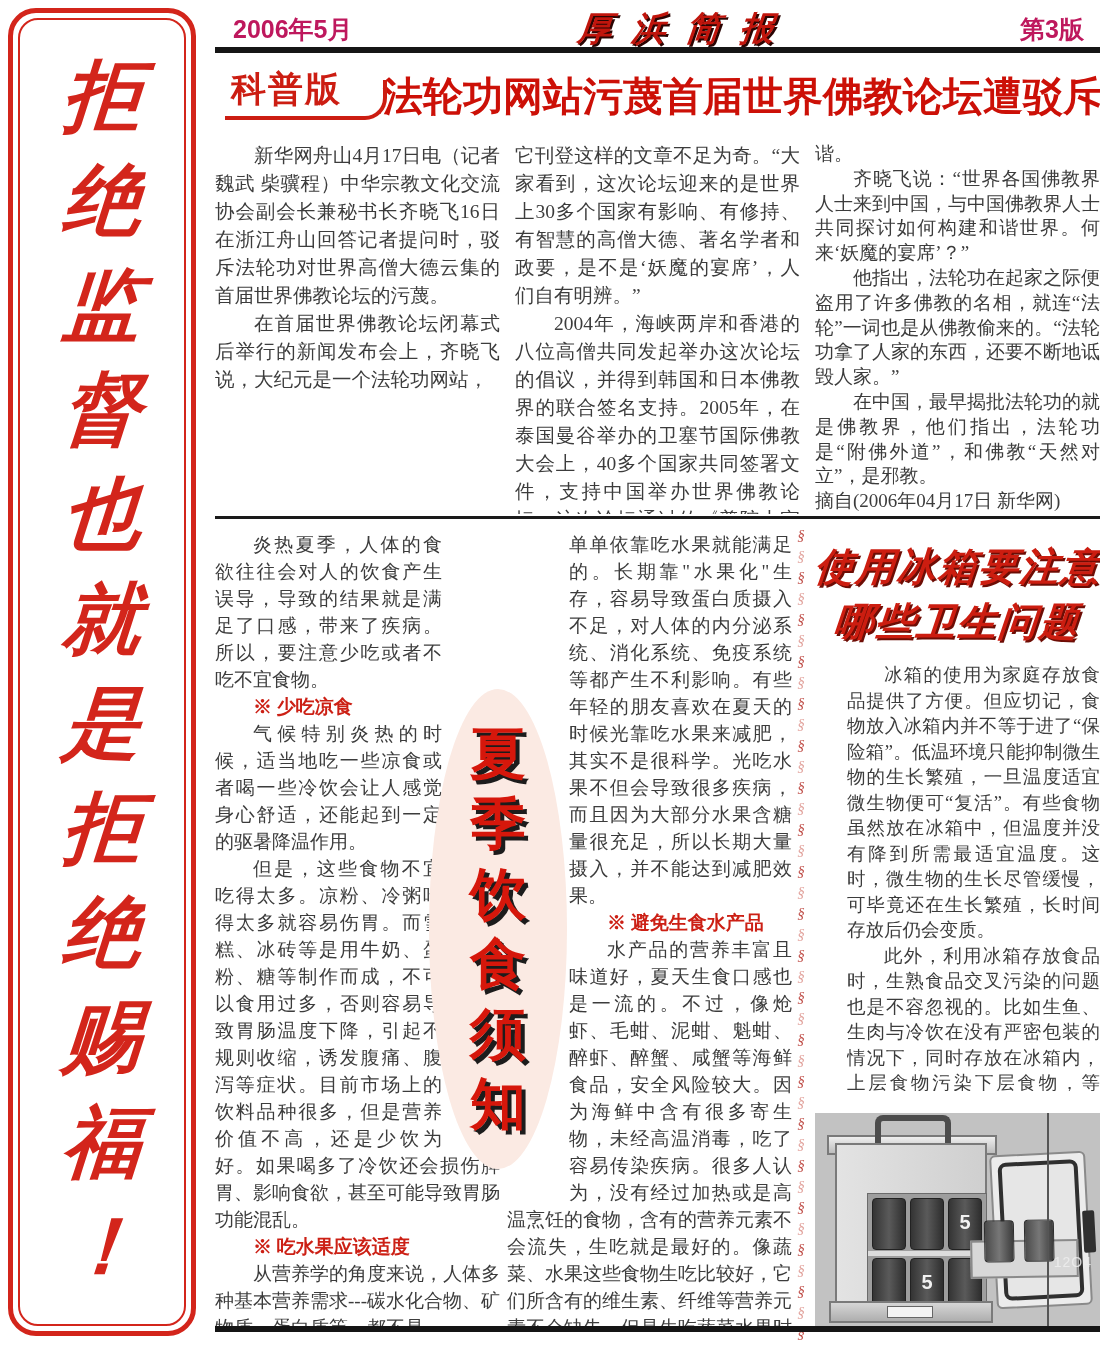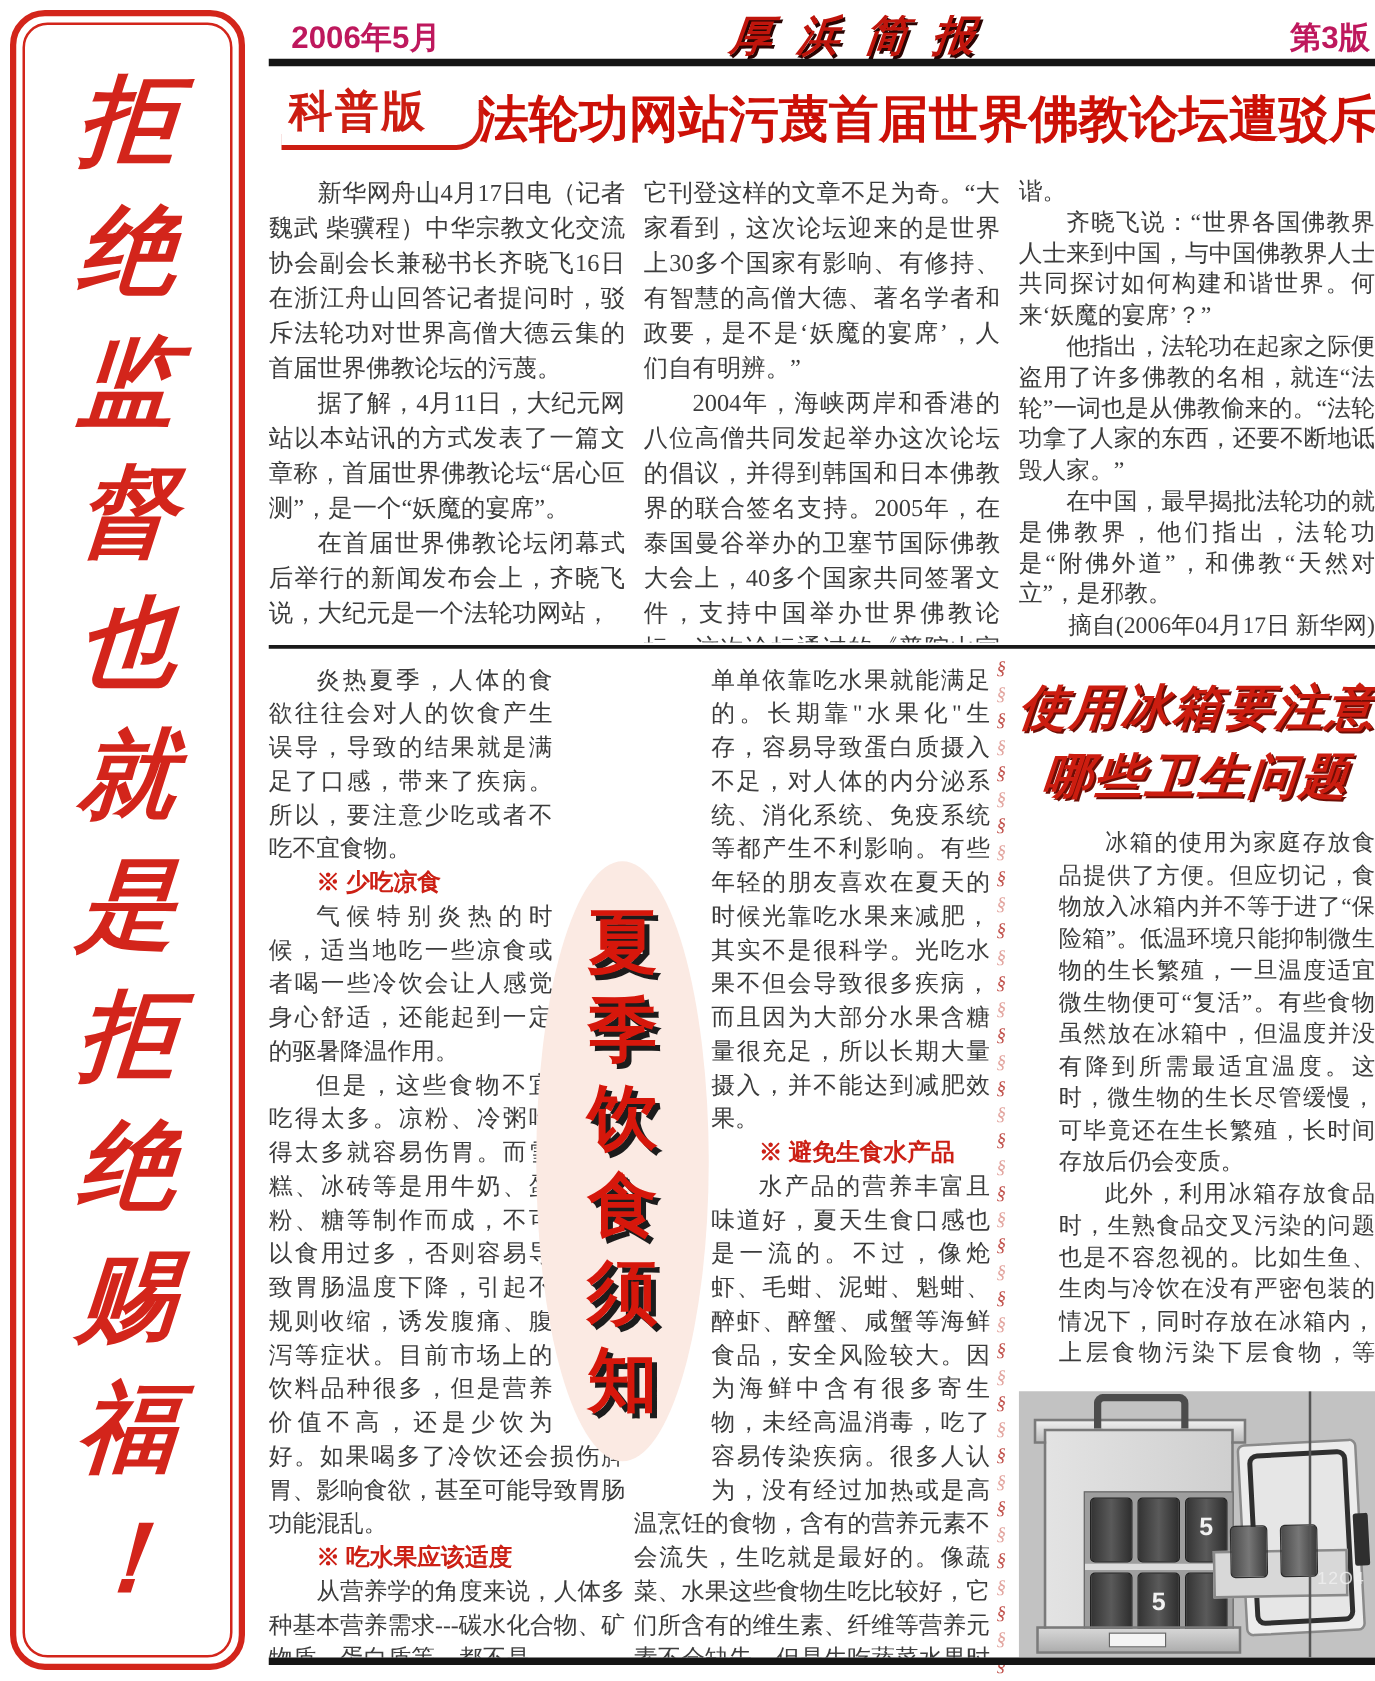--- a/index.html
+++ b/index.html
@@ -27,21 +27,21 @@
   }
   
   .content{position:absolute;left:215px;top:0;width:885px;height:1345px;}
   .header-row{
     position:absolute;top:10px;left:0;width:885px;height:38px;
     display:flex;align-items:center;justify-content:space-between;
   }
   .hdr-date,.hdr-page{font-family:"Liberation Sans","DejaVu Sans",sans-serif;
     font-weight:bold;font-size:25px;color:#be185d;}
   .hdr-date{padding-left:18px;}
-  .hdr-page{padding-right:4px;}
+  .hdr-page{padding-right:16px;}
   .masthead{
     font-size:34px;font-weight:900;font-style:italic;color:#c0150c;
     letter-spacing:20px;text-shadow:2px 2px 0 #2a0503;transform:skewX(-6deg);
   }
   .header-rule{position:absolute;top:47px;left:0;width:885px;height:6px;background:#151515;}
 
   
   .badge-row{position:absolute;top:66px;left:0;width:885px;height:72px;display:flex;align-items:flex-start;}
   .badge{position:relative;margin-left:16px;width:152px;flex:0 0 auto;}
   .badge-text{font-size:35px;font-weight:900;color:#cc1d12;letter-spacing:2px;
@@ -58,21 +58,21 @@
   }
   
   .top-columns{position:absolute;top:142px;left:0;width:885px;height:372px;display:flex;gap:15px;}
   .tcol{width:285px;height:372px;overflow:hidden;text-align:justify;}
   .tcol p{margin:0;}
   .t1,.t2{font-size:19.5px;line-height:28px;}
   .t3{font-size:19px;line-height:24.8px;width:285px;}
   .para{text-indent:2em;}
   .para.noindent{text-indent:0;}
   .subhead{color:#cc2015;font-weight:bold;text-indent:2em;}
-  .byline{text-align:right;text-indent:0;}
+  .byline{text-align:left;text-indent:0;}
   .divider{position:absolute;top:516px;left:0;width:885px;height:3px;background:#1a1a1a;}
 
   
   .bottom{position:absolute;top:531px;left:0;width:885px;height:795px;}
   .bcol{position:absolute;top:0;text-align:justify;overflow:hidden;}
   .bcol p{margin:0;}
   .bcol1{left:0;width:285px;height:795px;font-size:19px;line-height:27px;}
   .bcol2{left:292px;width:285px;height:795px;font-size:19px;line-height:27px;}
   .spacer-r{float:right;width:58px;height:472px;margin-top:148px;}
   .spacer-l{float:left;width:62px;height:502px;margin-top:152px;}
@@ -169,21 +169,20 @@
       <div class="badge">
         <span class="badge-text">科普版</span>
         <div class="badge-swoosh"></div>
       </div>
       <div class="headline">法轮功网站污蔑首届世界佛教论坛遭驳斥</div>
     </div>
 
     <div class="top-columns">
       <div class="tcol t1">
           <p class="para">新华网舟山4月17日电（记者魏武 柴骥程）中华宗教文化交流协会副会长兼秘书长齐晓飞16日在浙江舟山回答记者提问时，驳斥法轮功对世界高僧大德云集的首届世界佛教论坛的污蔑。</p>
-          <p class="para">据了解，4月11日，大纪元网站以本站讯的方式发表了一篇文章称，首届世界佛教论坛“居心叵测”，是一个“妖魔的宴席”。</p>
           <p class="para">在首届世界佛教论坛闭幕式后举行的新闻发布会上，齐晓飞说，大纪元是一个法轮功网站，</p>
         </div>
       <div class="tcol t2">
           <p class="para noindent">它刊登这样的文章不足为奇。“大家看到，这次论坛迎来的是世界上30多个国家有影响、有修持、有智慧的高僧大德、著名学者和政要，是不是‘妖魔的宴席’，人们自有明辨。”</p>
           <p class="para">2004年，海峡两岸和香港的八位高僧共同发起举办这次论坛的倡议，并得到韩国和日本佛教界的联合签名支持。2005年，在泰国曼谷举办的卫塞节国际佛教大会上，40多个国家共同签署文件，支持中国举办世界佛教论坛。这次论坛通过的《普陀山宣言》，祈盼人类永恒的和平与和</p>
         </div>
       <div class="tcol t3">
           <p class="para noindent">谐。</p>
           <p class="para">齐晓飞说：“世界各国佛教界人士来到中国，与中国佛教界人士共同探讨如何构建和谐世界。何来‘妖魔的宴席’？”</p>
           <p class="para">他指出，法轮功在起家之际便盗用了许多佛教的名相，就连“法轮”一词也是从佛教偷来的。“法轮功拿了人家的东西，还要不断地诋毁人家。”</p>

